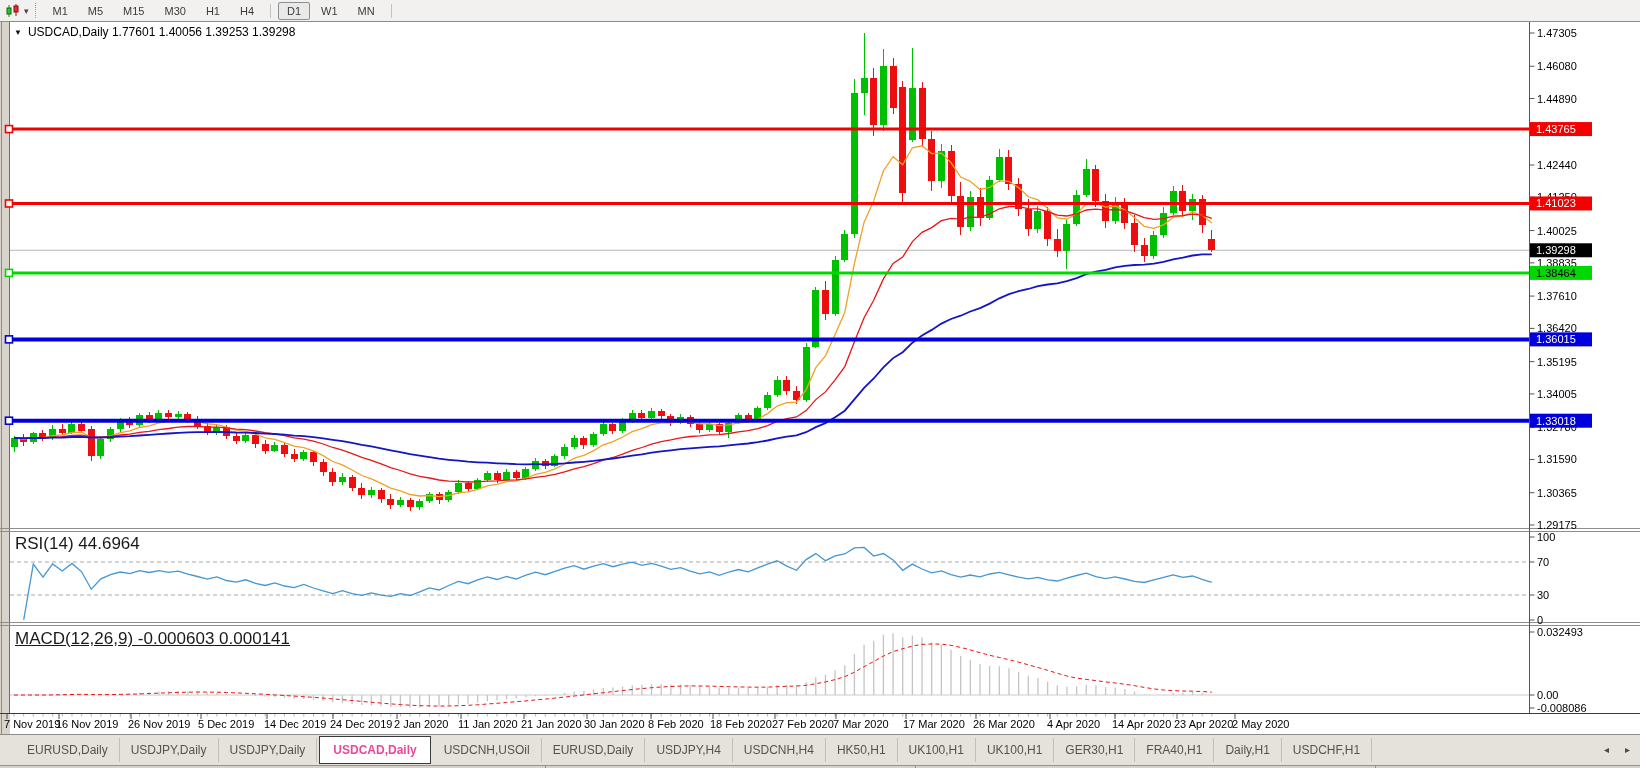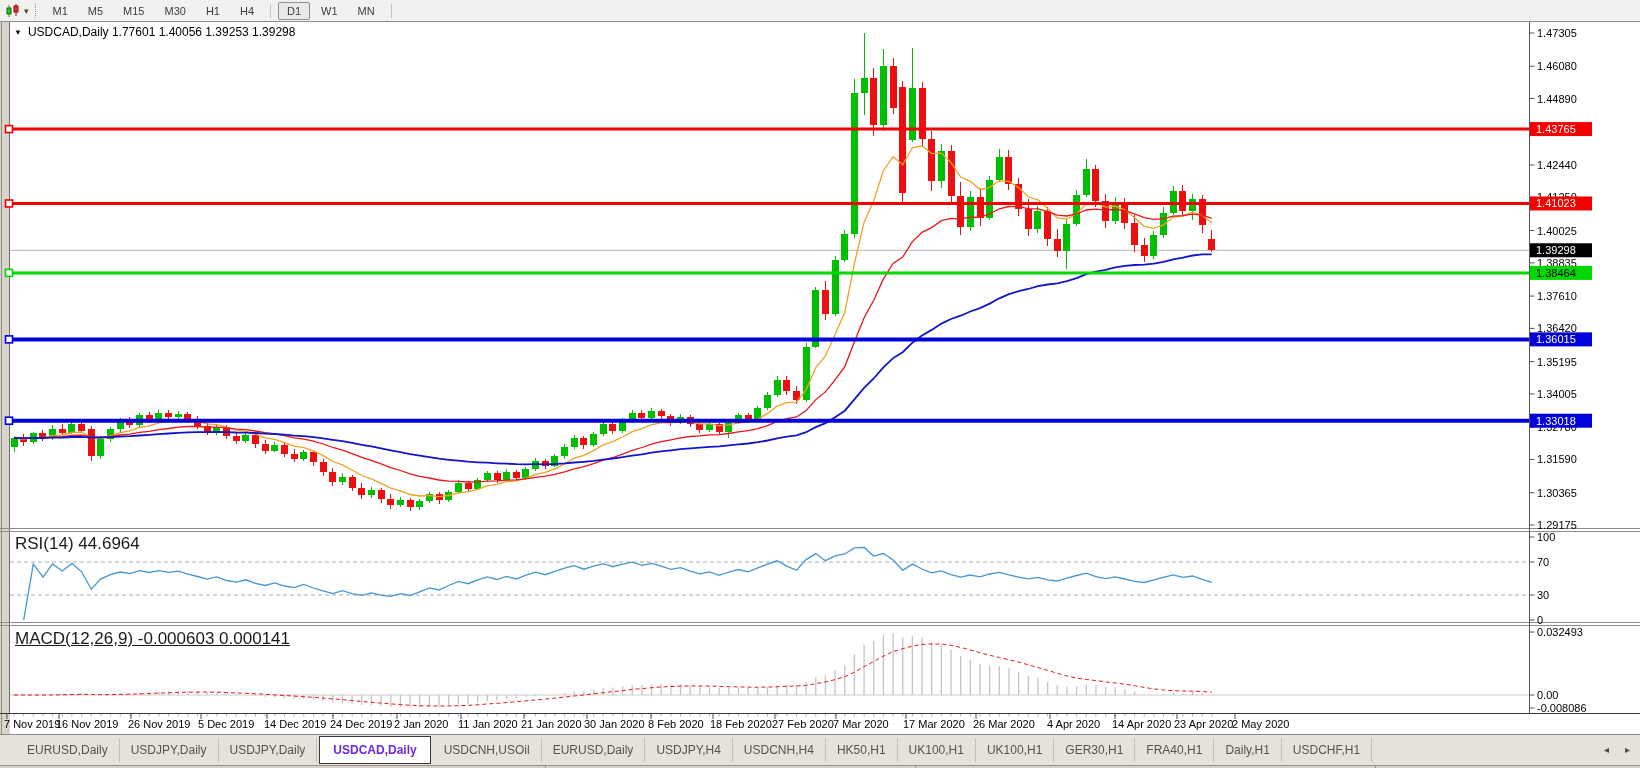--- a/index.html
+++ b/index.html
@@ -18,21 +18,21 @@
   .ovl{position:absolute;z-index:2;color:#000;white-space:nowrap;}
   .title-line{left:14px;top:25px;font-size:12px;display:flex;align-items:center;gap:6px;}
   .title-arrow{font-size:8px;color:#111;}
   .ind-label{font-size:17px;color:#1a1a1a;}
   .rsi-label{left:15px;top:534px;}
   .macd-label{left:15px;top:629px;text-decoration:underline;}
   
   .tabbar{position:absolute;left:0;top:734px;width:1640px;height:31px;background:#e5e2db;
           border-top:1px solid #8e8c88;z-index:3;display:flex;align-items:center;padding-left:16px;box-sizing:border-box;}
   .tab{font-size:12px;color:#55534f;padding:5px 11px;border-right:1px solid #c2bfb8;cursor:default;}
-  .tab.active{background:#ffffff;color:#6d28d9;border:1px solid #3a3a3a;border-right:1px solid #3a3a3a;
+  .tab.active{background:#ffffff;color:#ec4899;border:1px solid #3a3a3a;border-right:1px solid #3a3a3a;
               padding:6px 13px;margin:0 2px;position:relative;top:0px;font-weight:bold;}
   .tab-arrows{position:absolute;right:10px;top:9px;display:flex;gap:16px;}
   .tab-arrow{font-size:10px;color:#4a4a4a;}
   
   .statusstrip{position:absolute;left:0;top:765px;width:1640px;height:3px;background:#d6d2ca;
                border-top:1px solid #97948e;z-index:3;}
   .status-div{position:absolute;top:0;width:1px;height:3px;background:#97948e;}
 </style>
 </head>
 <body>

